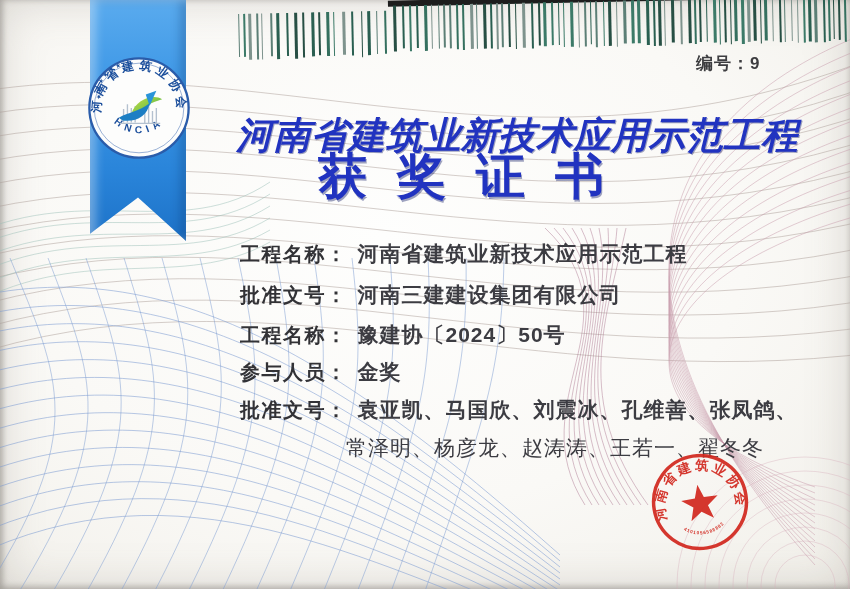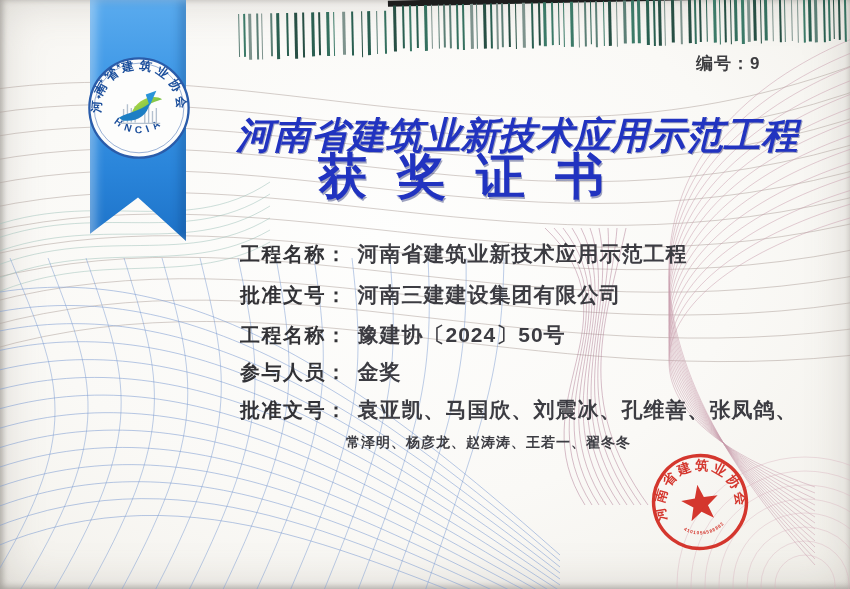--- a/index.html
+++ b/index.html
@@ -35,21 +35,21 @@
   .subtitle{position:absolute;left:318px;top:144px;z-index:4;font-size:49px;font-weight:700;
             letter-spacing:30px;color:#2133c0;text-shadow:1px 1.5px 0 rgba(16,24,100,.4);white-space:nowrap;}
 
   
   .fields{position:absolute;left:240px;top:0;z-index:4;}
   .frow{position:absolute;white-space:nowrap;}
   .frow .lab{display:inline-block;font-size:20px;font-weight:800;color:#323236;letter-spacing:1.5px;}
   .frow .val{display:inline-block;font-size:21px;font-weight:600;color:#3c3c42;margin-left:10px;letter-spacing:1px;}
   .r0{left:0;top:240px;} .r1{left:0;top:281px;} .r2{left:0;top:321px;}
   .r3{left:0;top:358px;} .r4{left:0;top:396px;}
-  .r5{left:106px;top:434px;font-size:14px;font-weight:700;color:#3c3c42;letter-spacing:1px;white-space:nowrap;}
+  .r5{left:106px;top:434px;font-size:21px;font-weight:400;color:#3c3c42;letter-spacing:1px;white-space:nowrap;}
 
   
   .date{position:absolute;left:624px;top:497px;z-index:5;font-size:24px;font-weight:700;
         color:#3e3e45;letter-spacing:1px;white-space:nowrap;}
   .seal{position:absolute;left:649px;top:451px;width:102px;height:102px;z-index:6;
         transform:rotate(-9deg);opacity:.92;}
 </style>
 </head>
 <body>
 

